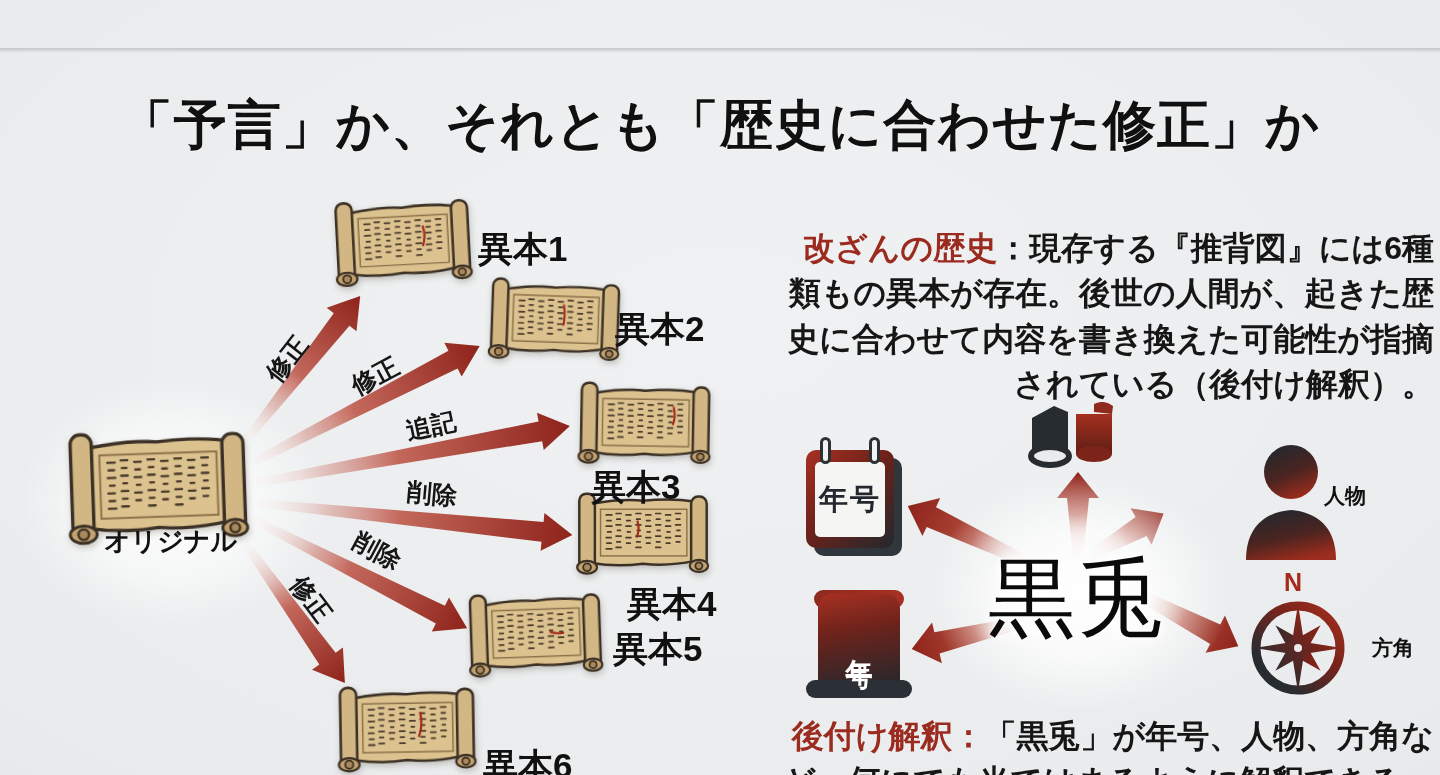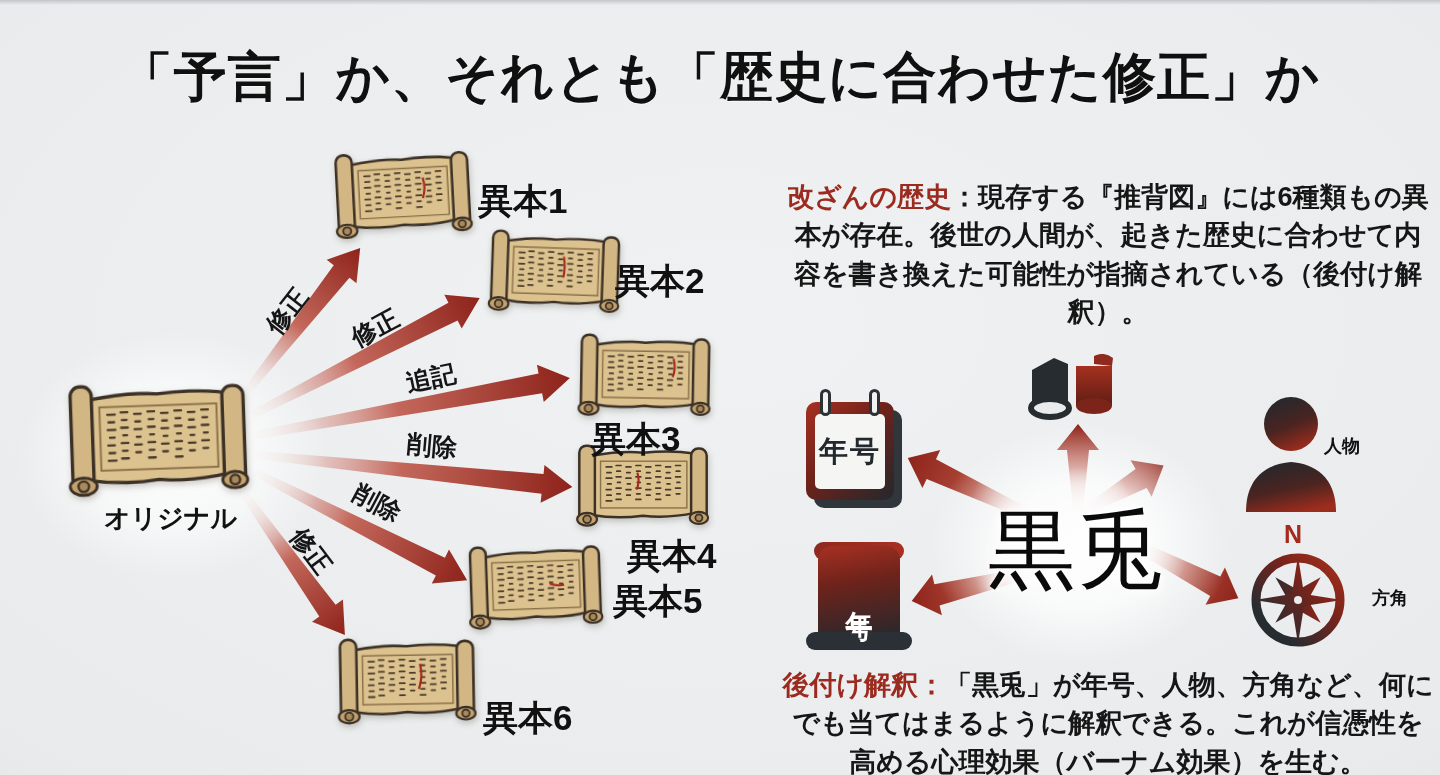--- a/index.html
+++ b/index.html
@@ -1,21 +1,21 @@
 <!DOCTYPE html>
 <html><head>
 <meta charset="utf-8">
 <style>
   html,body{margin:0;padding:0;}
   body{
     width:1440px;height:775px;overflow:hidden;position:relative;
     font-family:"Liberation Sans","DejaVu Sans",sans-serif;
     background:radial-gradient(120% 130% at 50% 42%, #eff1f2 0%, #e9ebec 55%, #d8dbdd 100%);
   }
-  #stage{position:absolute;inset:0;}
+  #stage{position:absolute;inset:0;margin-top:48px;}
   .top-edge{position:absolute;top:0;left:0;right:0;height:5px;
     background:linear-gradient(#c3c6c9,rgba(200,203,206,0));}
   
   .title{
     position:absolute;top:42px;left:0;width:1440px;text-align:center;
     font-family:"Liberation Serif","DejaVu Serif",serif;
     font-weight:700;font-size:53px;color:#101010;letter-spacing:1px;
     text-shadow:0 1px 0 rgba(255,255,255,.6);
   }
   
@@ -26,22 +26,22 @@
     background:radial-gradient(closest-side,rgba(255,255,255,.98),rgba(255,255,255,.75) 50%,rgba(255,255,255,0));}
   
   svg.layer{position:absolute;left:0;top:0;pointer-events:none;}
   .scroll-art{position:absolute;filter:drop-shadow(1px 3px 3px rgba(60,50,30,.25));}
   
   .vlabel{position:absolute;font-weight:700;font-size:35px;color:#111;white-space:nowrap;}
   .alabel{position:absolute;font-weight:700;font-size:25px;color:#151515;white-space:nowrap;
     transform-origin:center;}
   .orig-label{position:absolute;font-weight:700;font-size:26px;color:#111;white-space:nowrap;}
   
-  .tblock{position:absolute;width:652px;font-size:27px;line-height:1.42;color:#161616;
-    font-weight:600;text-align:center;}
+  .tblock{position:absolute;width:652px;font-size:32px;line-height:1.42;color:#161616;
+    font-weight:600;text-align:right;}
   .tblock .red{color:#9b2a1f;font-weight:700;}
   .tblock .colon-dark{color:#161616;font-weight:700;}
   .tblock .colon-red{color:#9b2a1f;font-weight:700;}
   .block-history{left:782px;top:178px;}
   .block-ambiguity{left:782px;top:666px;}
   
   .rabbit{
     position:absolute;left:952px;top:492px;width:252px;text-align:center;
     font-family:"Liberation Serif","DejaVu Serif",serif;font-weight:400;
     font-size:87px;letter-spacing:3px;color:#0a0a0a;
@@ -62,21 +62,21 @@
   .scrollicon .body{position:absolute;left:6px;right:6px;top:0;bottom:10px;border-radius:14px 14px 6px 6px;
     background:linear-gradient(170deg,#a83022 0%,#6e231b 38%,#23282d 100%);}
   .scrollicon .curl{position:absolute;left:2px;right:2px;top:-4px;height:18px;border-radius:10px;
     background:linear-gradient(90deg,#8e2a1e,#a83022);}
   .scrollicon .base{position:absolute;left:-6px;right:-6px;bottom:0;height:18px;border-radius:9px;
     background:#2b3036;}
   .scrollicon .vtext{position:absolute;left:0;right:0;top:14px;bottom:20px;
     display:flex;align-items:center;justify-content:center;
     writing-mode:vertical-rl;text-orientation:upright;
     color:#fff;font-weight:700;font-size:27px;letter-spacing:6px;}
-  .side-label{position:absolute;font-weight:700;font-size:18px;color:#111;white-space:nowrap;}
+  .side-label{position:absolute;font-weight:700;font-size:21px;color:#111;white-space:nowrap;}
   .north{position:absolute;left:1284px;top:520px;font-weight:700;font-size:25px;color:#a5291d;}
   .iconwrap{position:absolute;}
 </style>
 </head>
 <body>
 
 <div id="stage">
   <div class="top-edge"></div>
 
   <svg width="0" height="0" style="position:absolute" aria-hidden="true">
@@ -200,21 +200,21 @@
       <path d="M0,-5 L96,-11 L96,-21 L122,0 L96,21 L96,11 L0,5 Z" fill="url(#rg5)"></path>
       </g>
   </svg>
 
   <div class="glow glow-left"></div>
   <div class="glow glow-right"></div>
 
   <svg class="scroll-art" style="left:62px;top:372px;width:192px;height:134px;transform:rotate(-2deg)" viewBox="0 0 200 130">
     <use href="#scroll-sym"></use>
     </svg>
-  <div class="orig-label" style="left:104px;top:501px">オリジナル</div>
+  <div class="orig-label" style="left:104px;top:476px">オリジナル</div>
 
   <svg class="scroll-art" style="left:330px;top:146px;width:146px;height:96px;transform:rotate(-3deg)" viewBox="0 0 200 130">
     <use href="#scroll-sym"></use>
       <path d="M128,44 q4,14 -1,28" stroke="#a5291d" stroke-width="3" fill="none"></path>
     </svg>
   <svg class="scroll-art" style="left:485px;top:225px;width:140px;height:95px;transform:rotate(2deg)" viewBox="0 0 200 130">
     <use href="#scroll-sym"></use>
       <path d="M112,42 q3,16 0,30" stroke="#a5291d" stroke-width="3" fill="none"></path>
     </svg>
   <svg class="scroll-art" style="left:570px;top:330px;width:150px;height:92px;transform:rotate(1deg)" viewBox="0 0 200 130">

